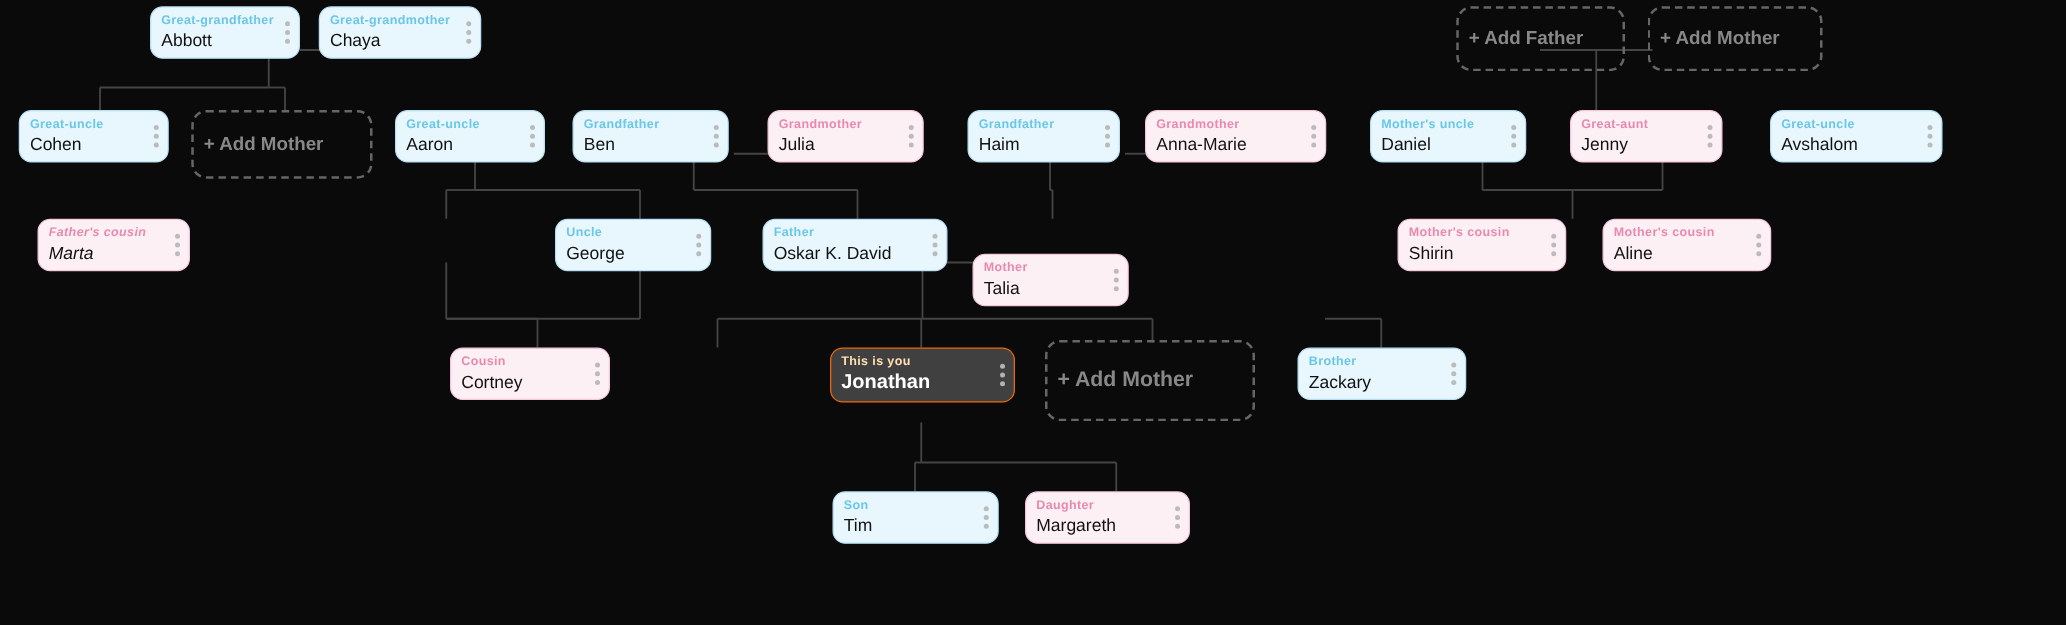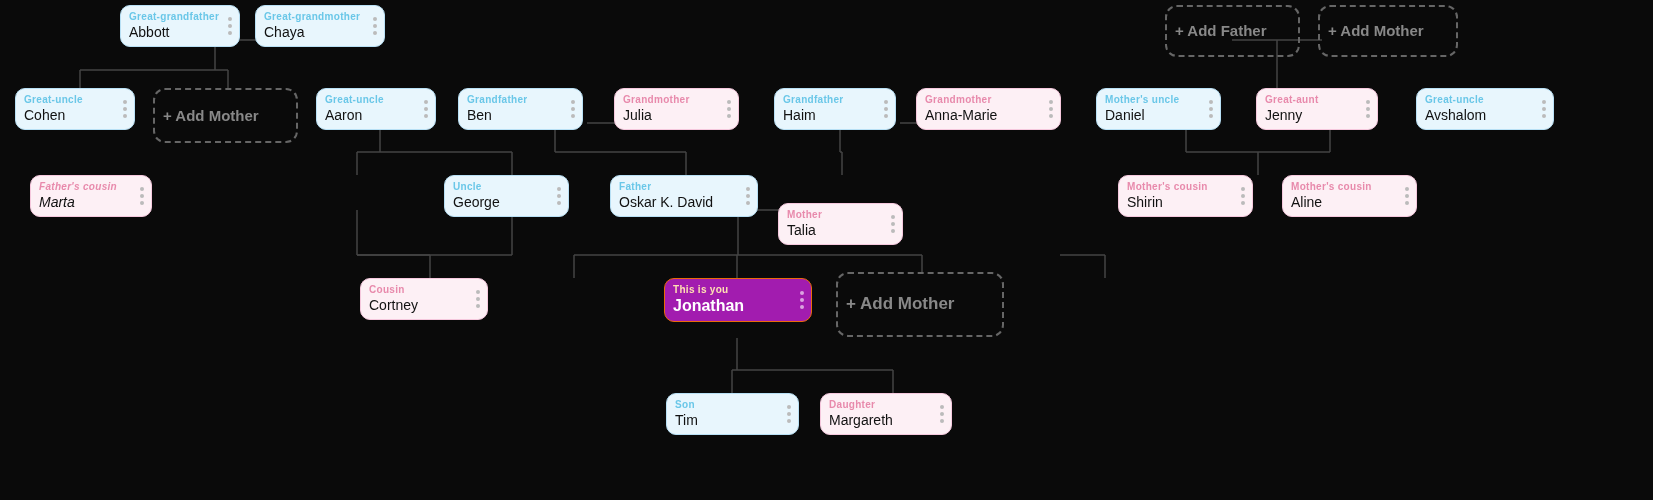--- a/index.html
+++ b/index.html
@@ -54,21 +54,21 @@
       width: 4px;
       height: 4px;
       border-radius: 50%;
       background: #bbb;
     }
     
     .node-blue { background: #e8f6fd; border: 1px solid #b8e0f5; }
     .node-blue .node-label { color: #6ac7e8; }
     .node-pink { background: #fdf0f5; border: 1px solid #f5c8dd; }
     .node-pink .node-label { color: #e88aac; }
-    .node-orange { background: #a21caf; border: 1px solid #ea6a0a; }
+    .node-orange { background: #404040; border: 1px solid #ea6a0a; }
     .node-orange .node-label { color: #fff3e0; font-size: 10px; }
     .node-orange .node-name { color: #fff; font-size: 16px; font-weight: 600; }
     .node-orange .dot { background: rgba(255,255,255,0.7); }
     
     .node-dashed {
       background: transparent;
       border: 2px dashed #666;
       border-radius: 12px;
       display: flex;
       align-items: center;
@@ -331,20 +331,29 @@
     <div class="node-name" style="color:#fff;font-size:16px;font-weight:600;">Jonathan</div>
     <div class="node-dots">
         <div class="dot" style="background:rgba(255,255,255,0.6)"></div>
         <div class="dot" style="background:rgba(255,255,255,0.6)"></div>
         <div class="dot" style="background:rgba(255,255,255,0.6)"></div>
       </div>
   </div>
   <div class="node node-dashed" style="left:836px;top:272px;width:168px;height:65px;">
     <div class="add-label" style="font-size:17px;font-weight:700;color:#888;">+ Add Mother</div>
   </div>
+  <div class="node node-blue" style="left:1038px;top:278px;width:135px;">
+    <div class="node-label">Brother</div>
+    <div class="node-name">Zackary</div>
+    <div class="node-dots">
+        <div class="dot"></div>
+        <div class="dot"></div>
+        <div class="dot"></div>
+      </div>
+  </div>
 
   <div class="node node-blue" style="left:666px;top:393px;width:133px;">
     <div class="node-label">Son</div>
     <div class="node-name">Tim</div>
     <div class="node-dots">
         <div class="dot"></div>
         <div class="dot"></div>
         <div class="dot"></div>
       </div>
   </div>

